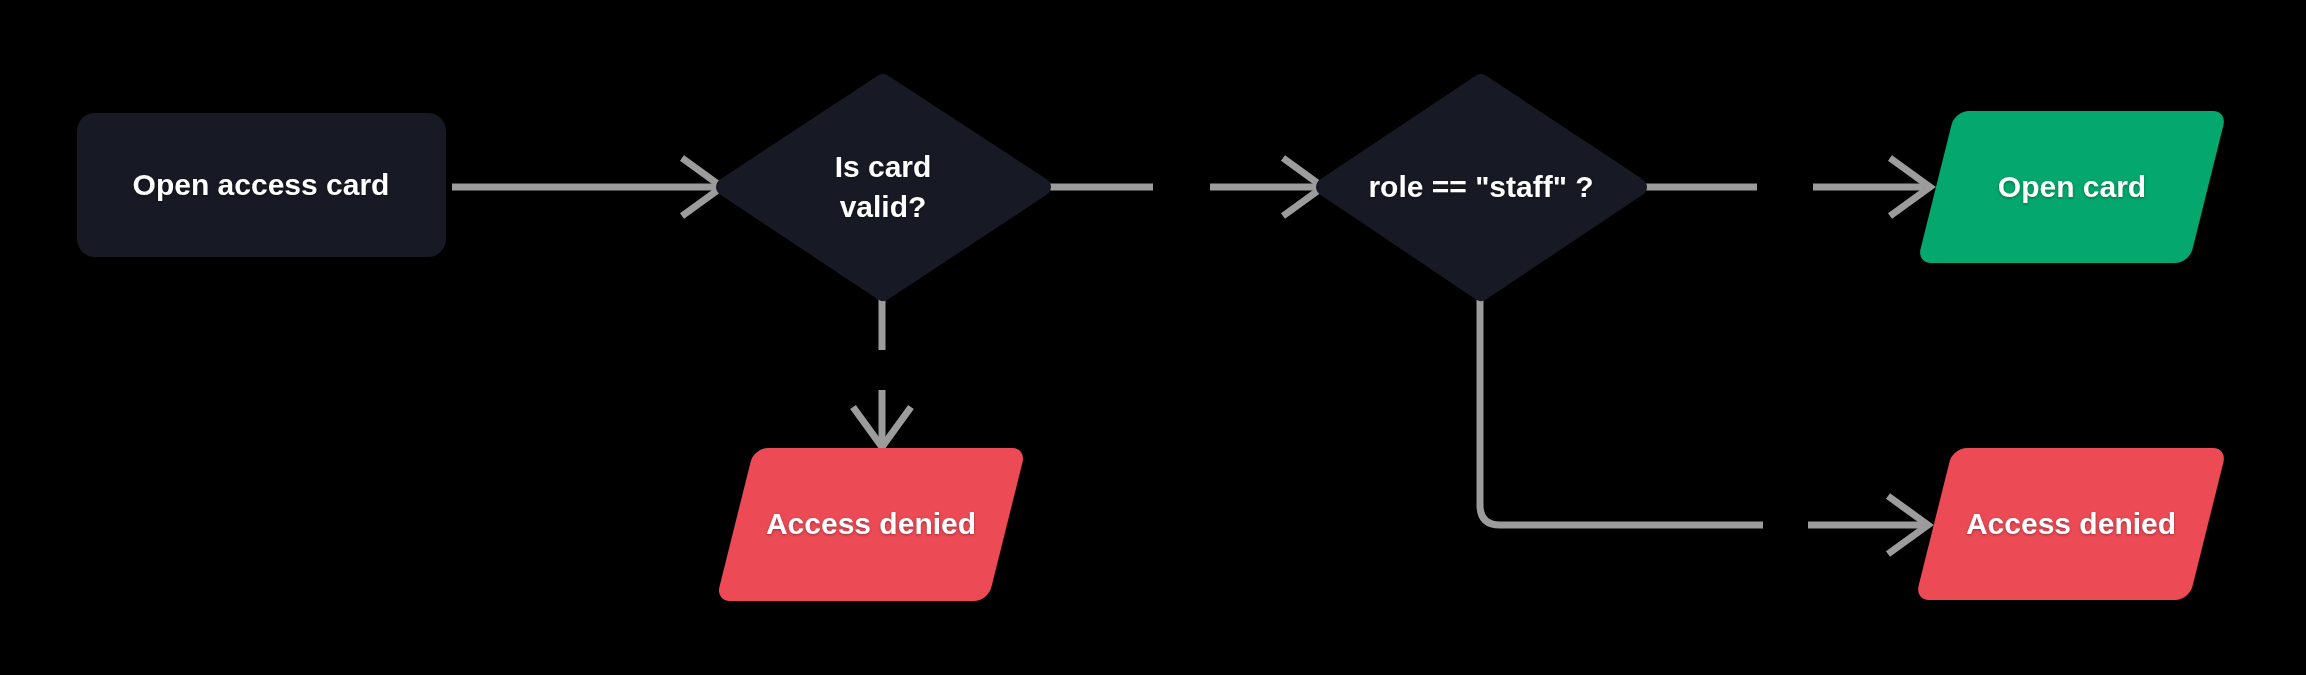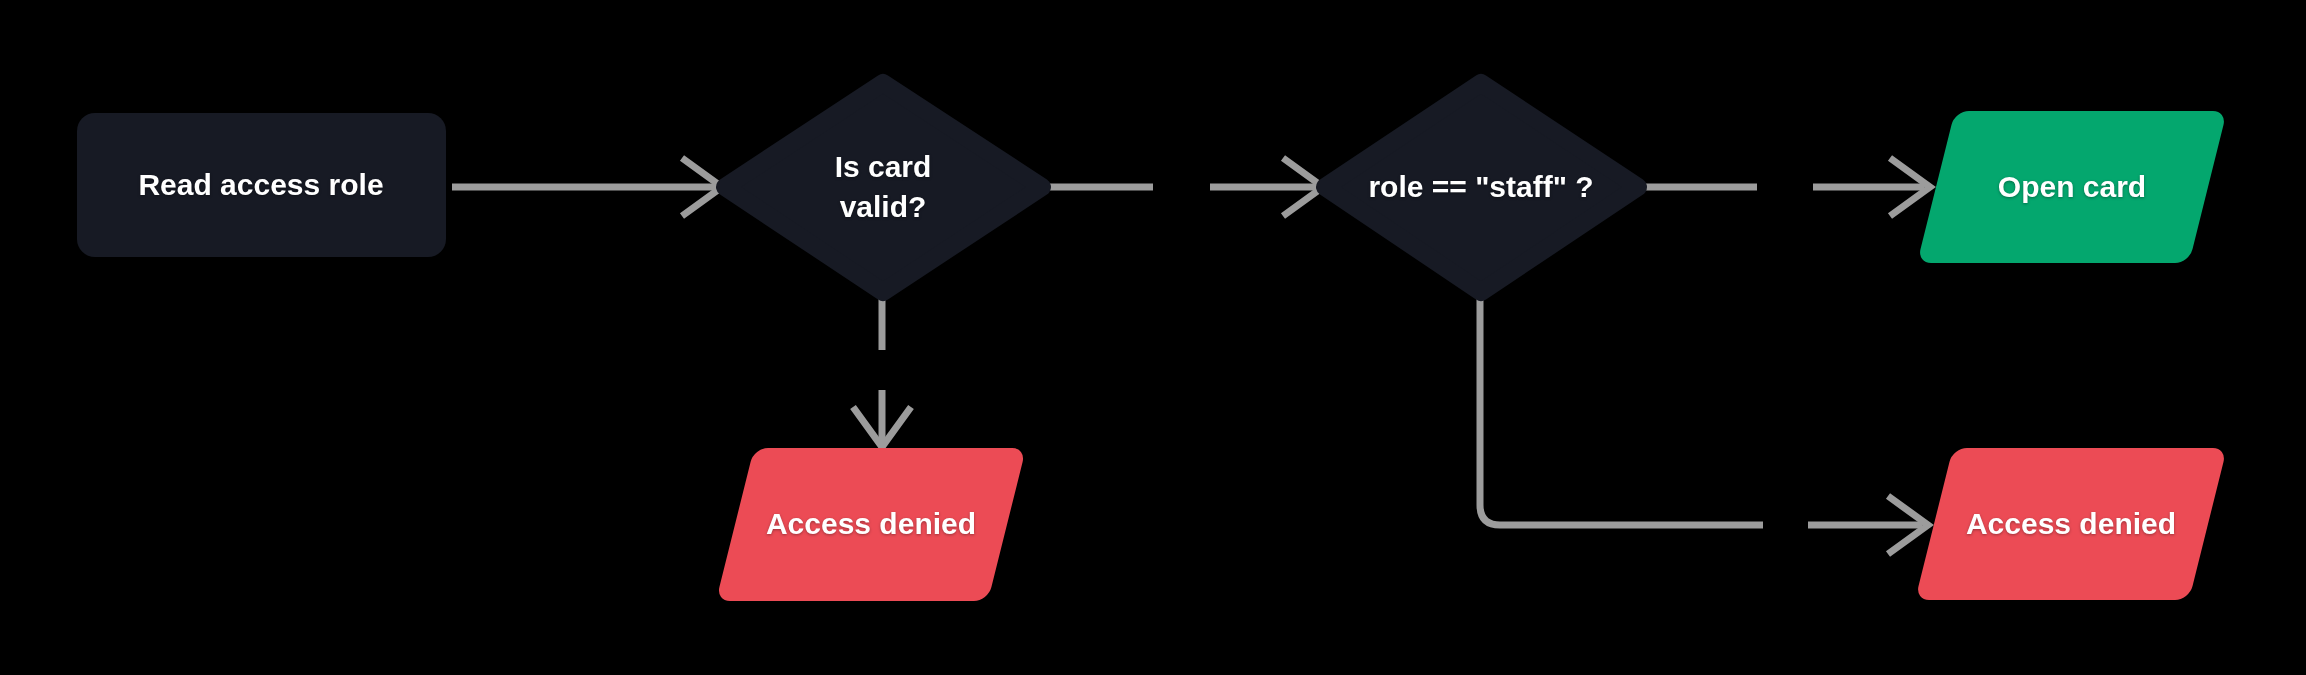--- a/index.html
+++ b/index.html
@@ -71,21 +71,21 @@
 
     <polygon class="dshape" points="725,187 883,83 1042,187 883,292"></polygon>
     <polygon class="dshape" points="1325,187 1481,83 1638,187 1481,292"></polygon>
   </svg>
 
   <div class="shape proc"></div>
   <div class="shape para green"></div>
   <div class="shape para red1"></div>
   <div class="shape para red2"></div>
 
-  <div class="lbl" style="left:261px;top:185px;">Read access role</div>
+  <div class="lbl" style="left:261px;top:185px;">Open access card</div>
 
   <div class="lbl wrap" style="left:883px;top:187px;">Is card valid?</div>
 
   <div class="lbl" style="left:1481px;top:187px;">role == "staff" ?</div>
 
   <div class="lbl" style="left:2072px;top:187px;">Open card</div>
 
   <div class="lbl" style="left:871px;top:524px;">Access denied</div>
 
   <div class="lbl" style="left:2071px;top:524px;">Access denied</div>

